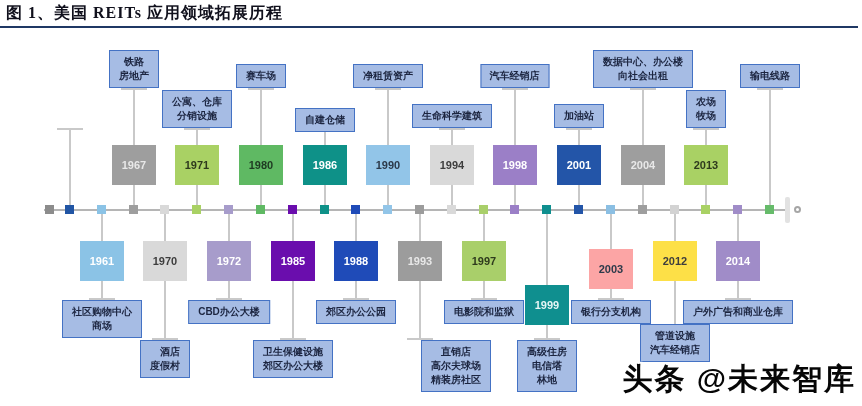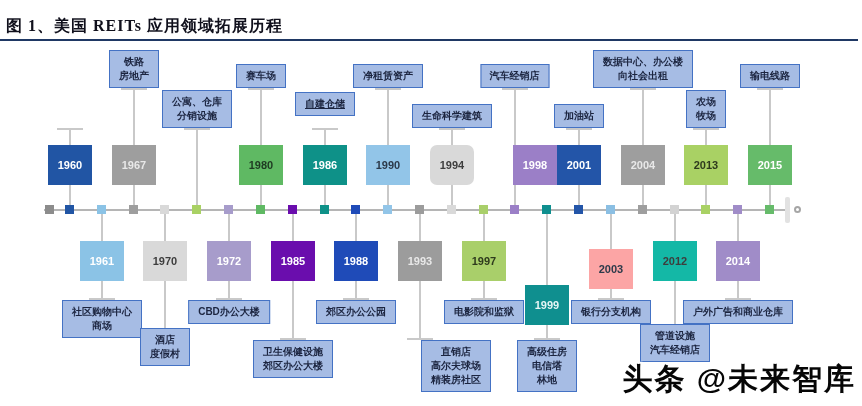--- a/index.html
+++ b/index.html
@@ -1,18 +1,18 @@
 <!DOCTYPE html>
 <html><head>
 <meta charset="utf-8">
 <style>
   html,body{margin:0;padding:0;background:#fff;}
   body{width:862px;height:406px;position:relative;overflow:hidden;
        font-family:"Liberation Sans", sans-serif;}
-  .header{position:absolute;left:0;top:13px;width:782px;height:30px;}
+  .header{position:absolute;left:0;top:0;width:782px;height:30px;}
   .figure-title{position:absolute;left:6px;top:3px;margin:0;
        font-family:"Liberation Serif", serif;font-size:16px;font-weight:bold;
        color:#10101c;letter-spacing:1px;white-space:nowrap;}
   .title-rule{position:absolute;left:0;top:26px;width:858px;height:2px;background:#1F3864;}
   .diagram{position:absolute;left:0;top:0;width:862px;height:406px;}
   .timeline-axis{position:absolute;top:209px;height:2px;background:#b5b5b5;}
   .timeline-start{position:absolute;width:9px;height:9px;top:205px;background:#8c8c8c;}
   .timeline-endbar{position:absolute;width:5px;height:26px;top:197px;background:#e2e2e2;border-radius:2px;}
   .timeline-endcircle{position:absolute;width:7px;height:7px;top:206px;background:#fff;
        border:2px solid #a6a6a6;border-radius:50%;box-sizing:border-box;}
@@ -37,21 +37,20 @@
   <div class="title-rule"></div>
 </div>
 
 <div class="diagram" id="diagram">
   <div class="timeline-axis" style="left:44px;width:745px;"></div>
   <div class="timeline-start" style="left:45px;"></div>
   <div class="timeline-endbar" style="left:785px;"></div>
   <div class="timeline-endcircle" style="left:794px;"></div>
 <div class="connector-stem" style="left: 69px; top: 128px; height: 82px;"></div>
     <div class="connector-cap" style="left: 57px; top: 128px;"></div>
-    <div class="year-box" style="left: 48px; top: 145px; background: rgb(33, 85, 164); color: rgb(255, 255, 255);">1960</div>
     <div class="timeline-marker" style="left: 65px; background: rgb(33, 85, 164);"></div>
     <div class="connector-stem" style="left: 101px; top: 210px; height: 90px;"></div>
     <div class="connector-cap" style="left: 89px; top: 298px;"></div>
     <div class="year-box" style="left: 80px; top: 241px; background: rgb(139, 195, 230); color: rgb(255, 255, 255);">1961</div>
     <div class="timeline-marker" style="left: 97px; background: rgb(139, 195, 230);"></div>
     <div class="milestone-label" style="left: 102px; top: 300px;">
       <div>社区购物中心</div>
       <div>商场</div>
     </div>
     <div class="connector-stem" style="left: 133px; top: 88px; height: 122px;"></div>
@@ -59,26 +58,27 @@
     <div class="year-box" style="left: 112px; top: 145px; background: rgb(158, 158, 158); color: rgb(232, 232, 232);">1967</div>
     <div class="timeline-marker" style="left: 129px; background: rgb(158, 158, 158);"></div>
     <div class="milestone-label" style="left: 134px; bottom: 318px;">
       <div>铁路</div>
       <div>房地产</div>
     </div>
     <div class="connector-stem" style="left: 164px; top: 210px; height: 130px;"></div>
     <div class="connector-cap" style="left: 152px; top: 338px;"></div>
     <div class="year-box" style="left: 143px; top: 241px; background: rgb(217, 217, 217); color: rgb(61, 61, 61);">1970</div>
     <div class="timeline-marker" style="left: 160px; background: rgb(217, 217, 217);"></div>
-    <div class="milestone-label" style="left: 165px; top: 328px;">
+    <div class="milestone-label" style="left: 165px; top: 340px; text-align: right;">
       <div>酒店</div>
       <div>度假村</div>
     </div>
     <div class="connector-stem" style="left: 196px; top: 128px; height: 82px;"></div>
     <div class="connector-cap" style="left: 184px; top: 128px;"></div>
+    <div class="year-box" style="left: 175px; top: 145px; background: rgb(169, 209, 100); color: rgb(46, 58, 29);">1971</div>
     <div class="timeline-marker" style="left: 192px; background: rgb(169, 209, 100);"></div>
     <div class="milestone-label" style="left: 197px; bottom: 278px;">
       <div>公寓、仓库</div>
       <div>分销设施</div>
     </div>
     <div class="connector-stem" style="left: 228px; top: 210px; height: 90px;"></div>
     <div class="connector-cap" style="left: 216px; top: 298px;"></div>
     <div class="year-box" style="left: 207px; top: 241px; background: rgb(167, 156, 203); color: rgb(255, 255, 255);">1972</div>
     <div class="timeline-marker" style="left: 224px; background: rgb(167, 156, 203);"></div>
     <div class="milestone-label" style="left: 229px; top: 300px;">
@@ -96,21 +96,21 @@
     <div class="year-box" style="left: 271px; top: 241px; background: rgb(106, 13, 173); color: rgb(255, 255, 255);">1985</div>
     <div class="timeline-marker" style="left: 288px; background: rgb(106, 13, 173);"></div>
     <div class="milestone-label" style="left: 293px; top: 340px;">
       <div>卫生保健设施</div>
       <div>郊区办公大楼</div>
     </div>
     <div class="connector-stem" style="left: 324px; top: 128px; height: 82px;"></div>
     <div class="connector-cap" style="left: 312px; top: 128px;"></div>
     <div class="year-box" style="left: 303px; top: 145px; background: rgb(14, 145, 136); color: rgb(255, 255, 255);">1986</div>
     <div class="timeline-marker" style="left: 320px; background: rgb(14, 145, 136);"></div>
-    <div class="milestone-label" style="left: 325px; bottom: 290px; text-decoration: underline;">
+    <div class="milestone-label" style="left: 325px; bottom: 274px;">
       <div>自建仓储</div>
     </div>
     <div class="connector-stem" style="left: 355px; top: 210px; height: 90px;"></div>
     <div class="connector-cap" style="left: 343px; top: 298px;"></div>
     <div class="year-box" style="left: 334px; top: 241px; background: rgb(31, 75, 184); color: rgb(255, 255, 255);">1988</div>
     <div class="timeline-marker" style="left: 351px; background: rgb(31, 75, 184);"></div>
     <div class="milestone-label" style="left: 356px; top: 300px;">
       <div>郊区办公公园</div>
     </div>
     <div class="connector-stem" style="left: 387px; top: 88px; height: 122px;"></div>
@@ -124,35 +124,35 @@
     <div class="connector-cap" style="left: 407px; top: 338px;"></div>
     <div class="year-box" style="left: 398px; top: 241px; background: rgb(156, 156, 156); color: rgb(232, 232, 232);">1993</div>
     <div class="timeline-marker" style="left: 415px; background: rgb(156, 156, 156);"></div>
     <div class="milestone-label" style="left: 420px; top: 340px; margin-left: 36px;">
       <div>直销店</div>
       <div>高尔夫球场</div>
       <div>精装房社区</div>
     </div>
     <div class="connector-stem" style="left: 451px; top: 128px; height: 82px;"></div>
     <div class="connector-cap" style="left: 439px; top: 128px;"></div>
-    <div class="year-box" style="left: 430px; top: 145px; background: rgb(217, 217, 217); color: rgb(61, 61, 61); border-radius: 7px;">1994</div>
+    <div class="year-box" style="left: 430px; top: 145px; background: rgb(217, 217, 217); color: rgb(61, 61, 61);">1994</div>
     <div class="timeline-marker" style="left: 447px; background: rgb(217, 217, 217);"></div>
     <div class="milestone-label" style="left: 452px; bottom: 278px;">
       <div>生命科学建筑</div>
     </div>
     <div class="connector-stem" style="left: 483px; top: 210px; height: 90px;"></div>
     <div class="connector-cap" style="left: 471px; top: 298px;"></div>
     <div class="year-box" style="left: 462px; top: 241px; background: rgb(169, 207, 106); color: rgb(46, 58, 29);">1997</div>
     <div class="timeline-marker" style="left: 479px; background: rgb(169, 207, 106);"></div>
     <div class="milestone-label" style="left: 484px; top: 300px;">
       <div>电影院和监狱</div>
     </div>
     <div class="connector-stem" style="left: 514px; top: 88px; height: 122px;"></div>
     <div class="connector-cap" style="left: 502px; top: 88px;"></div>
-    <div class="year-box" style="left: 493px; top: 145px; background: rgb(155, 127, 199); color: rgb(255, 255, 255); margin-left: 20px;">1998</div>
+    <div class="year-box" style="left: 493px; top: 145px; background: rgb(155, 127, 199); color: rgb(255, 255, 255);">1998</div>
     <div class="timeline-marker" style="left: 510px; background: rgb(155, 127, 199);"></div>
     <div class="milestone-label" style="left: 515px; bottom: 318px; padding-left: 8px;">
       <div>汽车经销店</div>
     </div>
     <div class="connector-stem" style="left: 546px; top: 210px; height: 130px;"></div>
     <div class="connector-cap" style="left: 534px; top: 338px;"></div>
     <div class="year-box" style="left: 525px; top: 241px; background: rgb(15, 143, 143); color: rgb(230, 245, 245); margin-top: 44px;">1999</div>
     <div class="timeline-marker" style="left: 542px; background: rgb(15, 143, 143);"></div>
     <div class="milestone-label" style="left: 547px; top: 340px;">
       <div>高级住房</div>
@@ -176,21 +176,21 @@
     <div class="connector-stem" style="left: 642px; top: 88px; height: 122px;"></div>
     <div class="connector-cap" style="left: 630px; top: 88px;"></div>
     <div class="year-box" style="left: 621px; top: 145px; background: rgb(158, 158, 158); color: rgb(232, 232, 232);">2004</div>
     <div class="timeline-marker" style="left: 638px; background: rgb(158, 158, 158);"></div>
     <div class="milestone-label" style="left: 643px; bottom: 318px;">
       <div>数据中心、办公楼</div>
       <div>向社会出租</div>
     </div>
     <div class="connector-stem" style="left: 674px; top: 210px; height: 130px;"></div>
     <div class="connector-cap" style="left: 662px; top: 338px;"></div>
-    <div class="year-box" style="left: 653px; top: 241px; background: #14b8a6; color: rgb(61, 61, 61);">2012</div>
+    <div class="year-box" style="left: 653px; top: 241px; background: #fde047; color: rgb(61, 61, 61);">2012</div>
     <div class="timeline-marker" style="left: 670px; background: rgb(211, 211, 211);"></div>
     <div class="milestone-label" style="left: 675px; top: 324px;">
       <div>管道设施</div>
       <div>汽车经销店</div>
     </div>
     <div class="connector-stem" style="left: 705px; top: 128px; height: 82px;"></div>
     <div class="connector-cap" style="left: 693px; top: 128px;"></div>
     <div class="year-box" style="left: 684px; top: 145px; background: rgb(169, 209, 100); color: rgb(46, 58, 29);">2013</div>
     <div class="timeline-marker" style="left: 701px; background: rgb(169, 209, 100);"></div>
     <div class="milestone-label" style="left: 706px; bottom: 278px;">
@@ -199,20 +199,19 @@
     </div>
     <div class="connector-stem" style="left: 737px; top: 210px; height: 90px;"></div>
     <div class="connector-cap" style="left: 725px; top: 298px;"></div>
     <div class="year-box" style="left: 716px; top: 241px; background: rgb(160, 140, 200); color: rgb(255, 255, 255);">2014</div>
     <div class="timeline-marker" style="left: 733px; background: rgb(160, 140, 200);"></div>
     <div class="milestone-label" style="left: 738px; top: 300px;">
       <div>户外广告和商业仓库</div>
     </div>
     <div class="connector-stem" style="left: 769px; top: 88px; height: 122px;"></div>
     <div class="connector-cap" style="left: 757px; top: 88px;"></div>
-    <div class="year-box" style="left: 748px; top: 145px; background: rgb(102, 187, 106); color: rgb(255, 255, 255);">2015</div>
     <div class="timeline-marker" style="left: 765px; background: rgb(102, 187, 106);"></div>
     <div class="milestone-label" style="left: 770px; bottom: 318px;">
       <div>输电线路</div>
     </div>
   </div>
 
 <div class="watermark">头条 @未来智库</div>
 
 </body></html>

